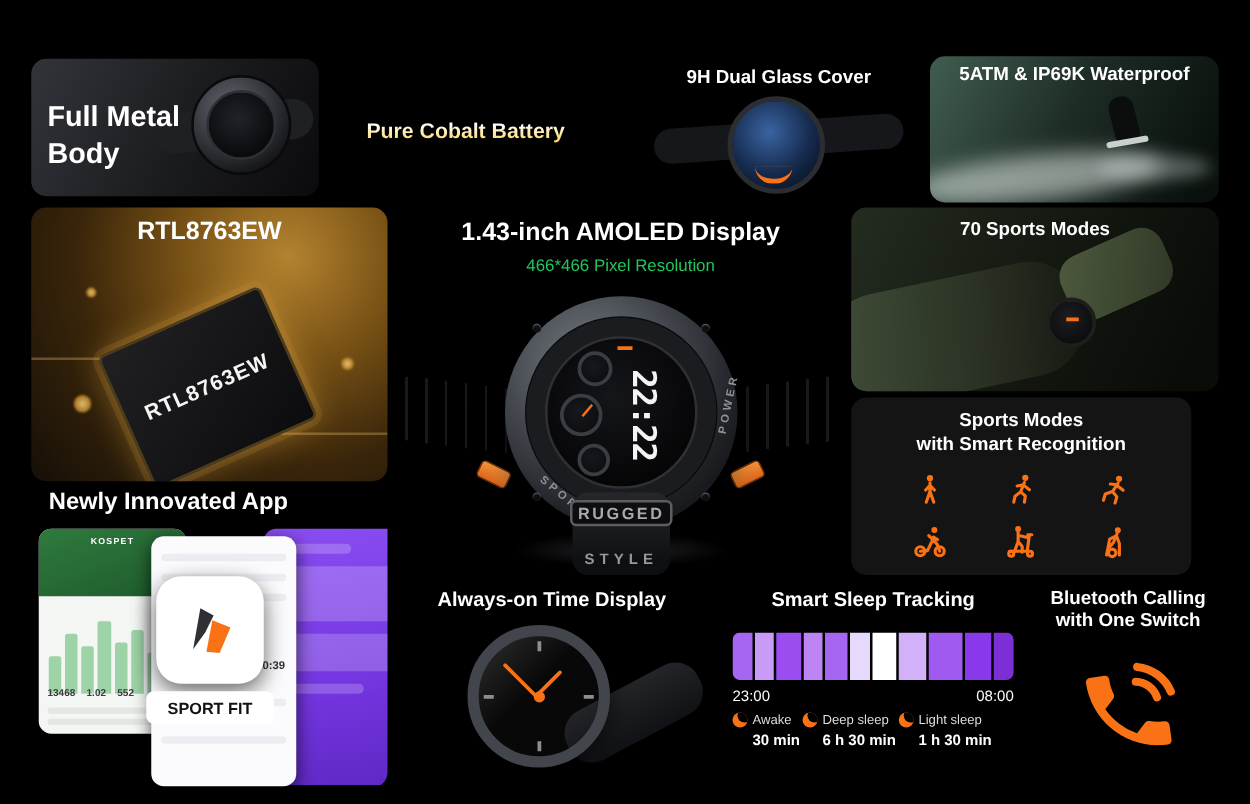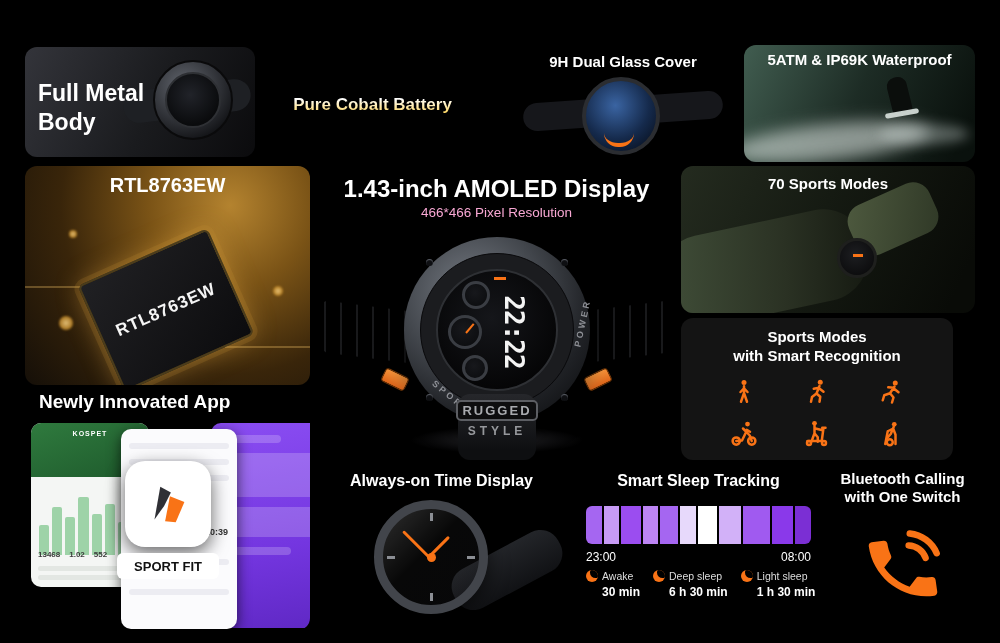--- a/index.html
+++ b/index.html
@@ -52,22 +52,22 @@
   .p-e{left:25px;top:166px;width:285px;height:219px;background:radial-gradient(circle at 72% 18%,#b4832f 0%,#7a5316 30%,#39250a 62%,#150f08 100%)}
   .p-e .ttl{top:8px;font-size:20px}
   .p-e .sub{position:absolute;top:36px;width:100%;text-align:center;color:#f2f2f2;font-size:13px}
   .p-e .chip{position:absolute;left:70px;top:86px;width:142px;height:116px;background:linear-gradient(145deg,#202023,#0c0c0e);border:2px solid #4a3c1c;border-radius:6px;transform:rotate(-24deg);box-shadow:0 0 26px rgba(255,190,80,.4),0 0 0 5px rgba(190,140,50,.18);display:flex;align-items:center;justify-content:center}
   .p-e .chip-label{color:#f5f5f5;font-weight:bold;font-size:17px;letter-spacing:1px}
   .p-e .dot{position:absolute;border-radius:50%;background:radial-gradient(circle,#ffd98a,#b87f1f 70%);filter:blur(1px);opacity:.85}
   .p-e .trace{position:absolute;height:2px;background:rgba(255,205,110,.3)}
 
   
   .p-f{left:318px;top:166px;width:357px;height:294px;background:#000}
-  .p-f .ttl{top:9px;font-size:24px}
-  .p-f .sub{position:absolute;top:39px;width:100%;text-align:center;color:#f9a8d4;font-size:13.5px}
+  .p-f .ttl{top:9px;font-size:20px}
+  .p-f .sub{position:absolute;top:39px;width:100%;text-align:center;color:#22c55e;font-size:13.5px}
   .watch{position:absolute;left:0;top:58px;width:357px;height:236px}
   .wshadow{position:absolute;left:92px;top:202px;width:174px;height:28px;background:radial-gradient(ellipse,rgba(45,45,50,.85),transparent 70%);border-radius:50%}
   .band{position:absolute;top:82px;width:92px;height:52px;background:linear-gradient(90deg,#0f1012,#26282c);background-image:repeating-linear-gradient(90deg,rgba(0,0,0,.55) 0 2px,rgba(70,72,78,.35) 2px 4px,transparent 4px 16px);border-radius:6px}
   .band-l{left:4px;transform:skewY(7deg)}
   .band-r{right:4px;transform:skewY(-7deg)}
   .band-b{position:absolute;left:140px;top:170px;width:78px;height:66px;background:linear-gradient(180deg,#26272b,#0e0f11 85%);border-radius:12px;z-index:4}
   .bezel{position:absolute;left:86px;top:13px;width:186px;height:186px;border-radius:50%;background:radial-gradient(circle at 36% 30%,#767b83,#42464c 40%,#1f2125 68%,#0c0d0f 92%);box-shadow:0 10px 26px rgba(0,0,0,.75);z-index:2}
   .scrw{position:absolute;width:7px;height:7px;border-radius:50%;background:#0e0f12;box-shadow:inset 0 1px 1px #5c6068}
   .ring{position:absolute;left:102px;top:29px;width:154px;height:154px;border-radius:50%;background:#1b1c1f;border:1px solid #0a0a0c;z-index:2}
   .face{position:absolute;left:118px;top:45px;width:122px;height:122px;border-radius:50%;background:radial-gradient(circle at 45% 40%,#15161a,#050506 75%);border:2px solid #2e3034;z-index:3}
@@ -79,21 +79,21 @@
   .nd{position:absolute;left:50%;top:3px;width:2px;height:12px;background:var(--accent);transform-origin:bottom center;transform:rotate(40deg)}
   .ftick{position:absolute;left:56px;top:6px;width:12px;height:3px;background:var(--accent)}
   .bz{position:absolute;color:#8e9096;font-size:9px;font-weight:bold;letter-spacing:3px;z-index:3}
   .bz-sport{left:110px;top:168px;transform:rotate(40deg)}
   .bz-power{left:240px;top:94px;transform:rotate(-78deg)}
   .btn-o{position:absolute;width:26px;height:15px;background:linear-gradient(180deg,#ff9a3d,#e0661a);border-radius:4px;border:1px solid #7a3b08;z-index:2}
   .btn1{left:64px;top:148px;transform:rotate(26deg)}
   .btn2{right:64px;top:148px;transform:rotate(-26deg)}
   .rugged{position:absolute;left:138px;top:176px;width:82px;text-align:center;z-index:5}
   .rugged .r1{border:2px solid #5c5e63;border-radius:5px;color:#a8aaae;font-weight:bold;font-size:13px;letter-spacing:2px;padding:1px 0;background:rgba(10,10,12,.85)}
-  .rugged .r2{margin-top:3px;color:#96989c;font-weight:bold;font-size:12px;letter-spacing:4px}
+  .rugged .r2{margin-top:19px;color:#96989c;font-weight:bold;font-size:12px;letter-spacing:4px}
 
   
   .p-g{left:681px;top:166px;width:294px;height:147px;background:linear-gradient(115deg,#242b1f,#151a12 45%,#090b07 92%)}
   .p-g .ttl{top:9px;font-size:15px}
   .p-g .sleeve{position:absolute;left:-22px;top:56px;width:210px;height:92px;background:linear-gradient(100deg,#42503a,#2a3123 60%,#141810);border-radius:44px;transform:rotate(-12deg)}
   .p-g .glove{position:absolute;right:38px;top:26px;width:88px;height:54px;background:linear-gradient(120deg,#4e5a3f,#2f3826);border-radius:18px;transform:rotate(-24deg)}
   .p-g .gw{position:absolute;right:98px;top:72px;width:40px;height:40px;border-radius:50%;border:3px solid #1e1f1d;background:radial-gradient(circle at 45% 40%,#1d1e21,#070708)}
   .p-g .gdot{position:absolute;right:112px;top:88px;width:10px;height:3px;background:var(--accent)}
 
   
@@ -138,21 +138,21 @@
   .tk-s{left:50%;bottom:4px;width:3px;height:8px;margin-left:-1.5px}
   .tk-w{left:4px;top:50%;width:8px;height:3px;margin-top:-1.5px}
   .tk-e{right:4px;top:50%;width:8px;height:3px;margin-top:-1.5px}
 
   
   .p-k{left:572px;top:464px;width:253px;height:166px;background:#000}
   .p-k .ttl{top:8px;font-size:16px}
   .sleep-bar{position:absolute;left:14px;top:42px;right:14px;height:38px;display:flex;gap:2px;border-radius:6px;overflow:hidden}
   .sleep-bar .seg{height:100%}
   .sleep-times{position:absolute;left:14px;right:14px;top:86px;display:flex;justify-content:space-between;color:#fff;font-size:12px}
-  .sleep-legend{position:absolute;left:14px;right:2px;top:106px;display:flex;gap:13px}
+  .sleep-legend{position:absolute;left:14px;right:2px;top:106px;display:flex;gap:2px}
   .leg-top{display:flex;align-items:center;gap:4px;color:#ddd;font-size:10.5px;white-space:nowrap}
   .leg-val{margin-left:16px;color:#fff;font-weight:bold;font-size:12px;margin-top:3px;white-space:nowrap}
   .moon{width:12px;height:12px;border-radius:50%;background:var(--accent);position:relative;overflow:hidden;flex:0 0 auto}
   .moon::after{content:"";position:absolute;left:4px;top:-3px;width:11px;height:11px;border-radius:50%;background:#000}
 
   
   .p-l{left:830px;top:464px;width:145px;height:166px;background:#000}
   .p-l .t1{top:6px;font-size:15px}
   .p-l .t2{top:24px;font-size:15px}
   .phone{position:absolute;left:32px;top:64px;transform:rotate(-8deg)}

